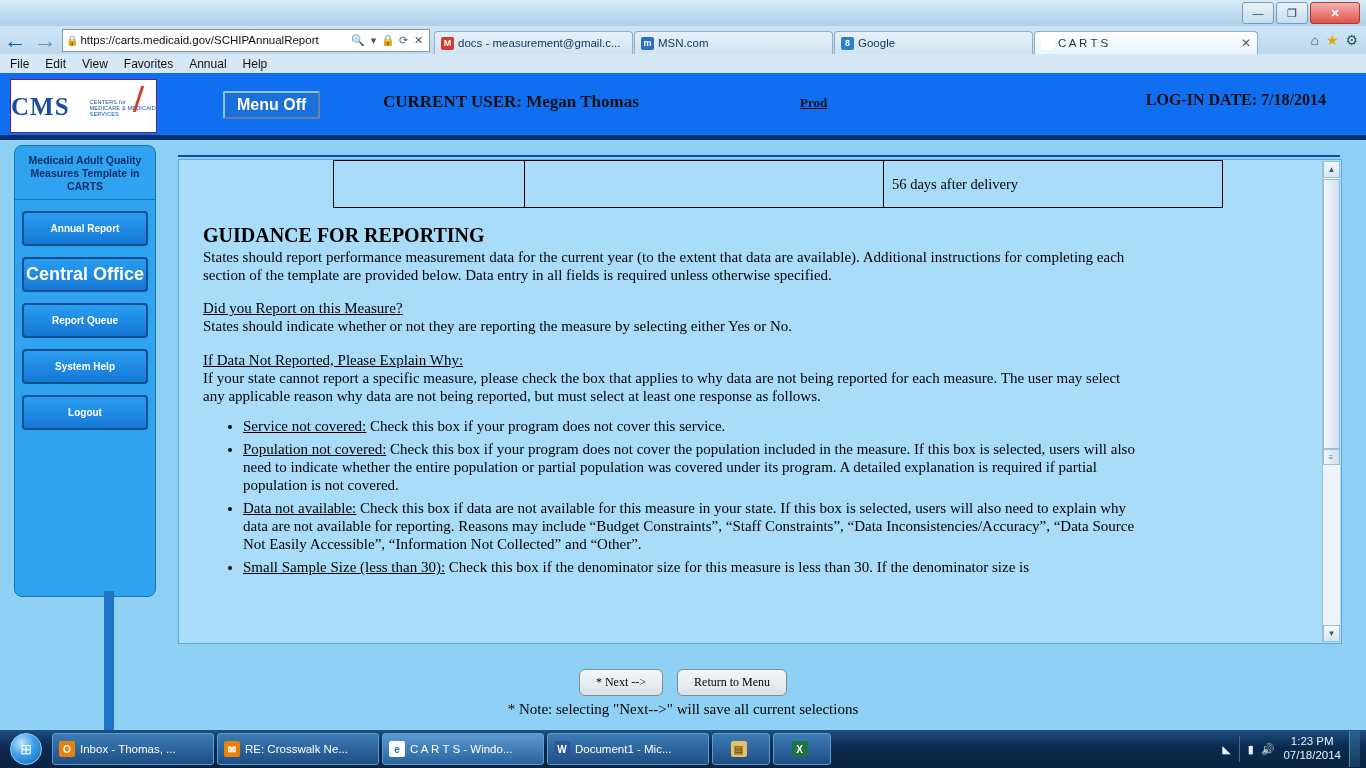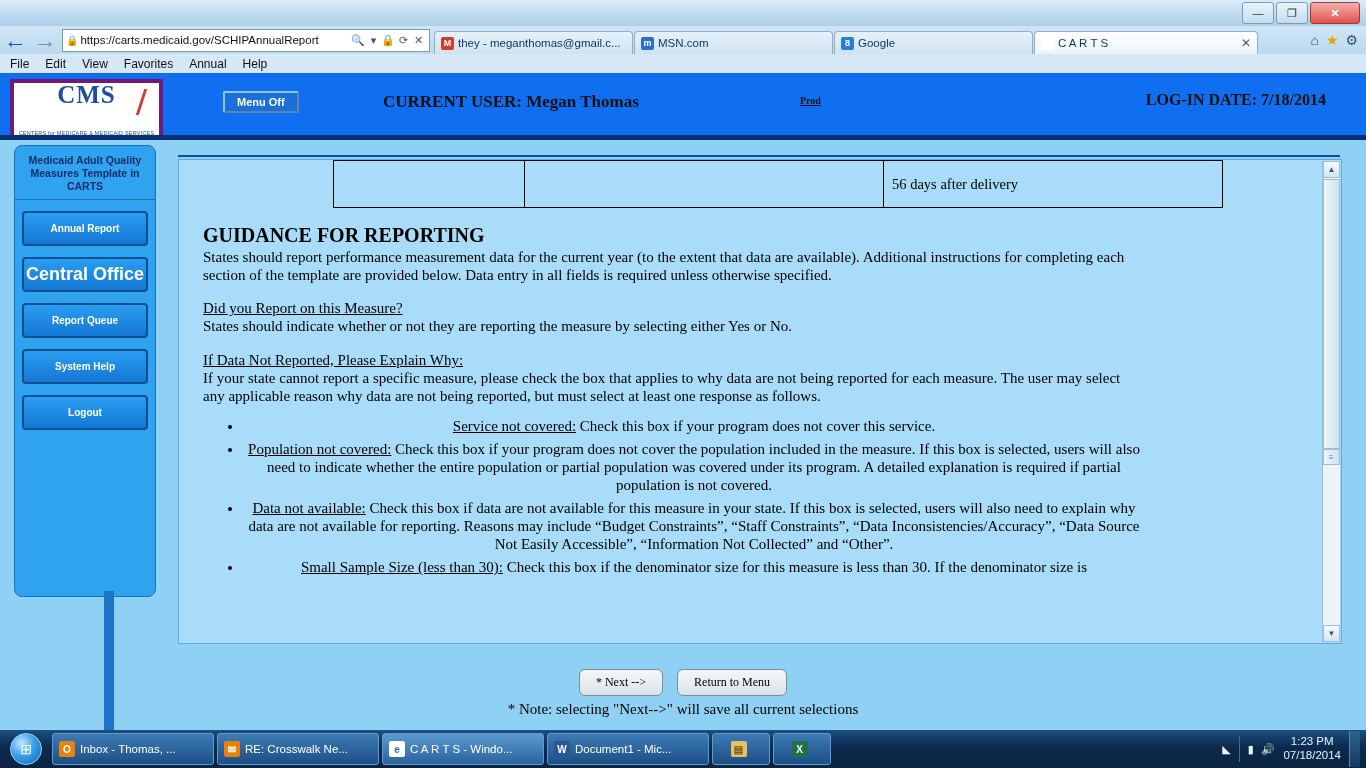--- a/index.html
+++ b/index.html
@@ -99,47 +99,47 @@
   }
   .header {
     position:absolute; left:0; top:0; width:1366px; height:62px;
     background:#0f6ff0;
   }
   .header-underline {
     position:absolute; left:0; top:62px; width:1366px; height:5px; background:#09306f;
   }
   .cms-logo {
     position:absolute; left:10px; top:6px; width:145px; height:52px;
-    background:#fff; border:4px solid #701a75;
-    display:flex; flex-direction:column; align-items:center; justify-content:center;gap:20px;
+    background:#fff; border:1px solid #701a75;
+    display:flex; align-items:center; justify-content:center;gap:20px;
   }
   .cms-logo .cms-text {
     font-family:"Liberation Serif", serif; font-weight:bold; font-size:25px;
     color:#1a4fa0; letter-spacing:1px; line-height:1;
   }
   .cms-logo .cms-sub {
     font-size:5.5px; color:#1a4fa0; letter-spacing:0.2px; margin-top:3px;
   }
   .cms-slash {
     position:absolute; right:16px; top:6px; width:3px; height:26px;
     background:#d33b2c; transform:skewX(-18deg);
   }
   .menu-off-btn {
     position:absolute; left:223px; top:18px;
     background:#1b6fd8; color:#fff; border:2px outset #8fc4ff;
-    font-size:11px; font-weight:bold; padding:3px 12px; border-radius:2px;
+    font-size:16px; font-weight:bold; padding:3px 12px; border-radius:2px;
   }
   .current-user {
     position:absolute; left:383px; top:19px;
     color:#111; font-size:17px; font-weight:bold;
     font-family:"Liberation Serif", serif;
   }
   .prod-link {
     position:absolute; left:800px; top:22px;
-    color:#111; font-size:10px; font-weight:bold; text-decoration:underline;
+    color:#111; font-size:13px; font-weight:bold; text-decoration:underline;
     font-family:"Liberation Serif", serif;
   }
   .login-date {
     position:absolute; right:40px; top:18px;
     color:#111; font-size:16px; font-weight:bold;
     font-family:"Liberation Serif", serif;
   }
   
   .leftnav {
     position:absolute; left:14px; top:72px; width:140px; height:450px;
@@ -194,21 +194,21 @@
   h2.sec {
     font-size:20px; font-weight:bold; margin:16px 0 2px 0;
   }
   p.body {
     font-size:15px; margin:0 0 2px 0; line-height:1.18;
   }
   h3.sub {
     font-size:15px; font-weight:normal; text-decoration:underline; margin:16px 0 1px 0;
   }
   ul.bullets {
-    margin:12px 0 8px 0; padding-left:40px;text-align:center;
+    margin:12px 0 8px 0; padding-left:40px;
   }
   ul.bullets li {
     font-size:15px; line-height:1.2; margin-bottom:5px;
   }
   .u { text-decoration:underline; }
   
   .vscroll {
     position:absolute; right:1px; top:1px; width:17px; height:481px;
     background:#eef3f7; border-left:1px solid #9bbfd8;
   }
@@ -313,21 +313,21 @@
       <span class="addr-icon">🔍</span>
       <span class="addr-icon">▾</span>
       <span class="addr-icon">🔒</span>
       <span class="addr-icon">⟳</span>
       <span class="addr-icon">✕</span>
     </div>
 
     <div class="tabs">
       <div class="tab">
         <span class="favicon fav-red">M</span>
-        <span>they - meganthomas@gmail.c...</span>
+        <span>docs - measurement@gmail.c...</span>
       </div>
       <div class="tab">
         <span class="favicon fav-blue">m</span>
         <span>MSN.com</span>
       </div>
       <div class="tab">
         <span class="favicon fav-g">8</span>
         <span>Google</span>
       </div>
       <div class="tab active">

